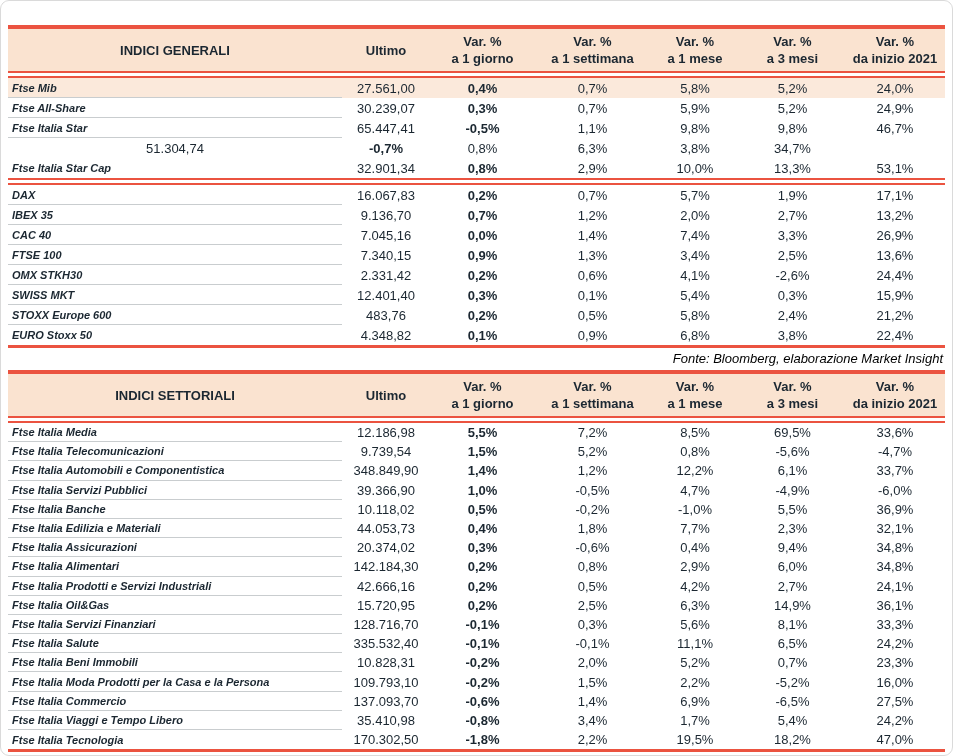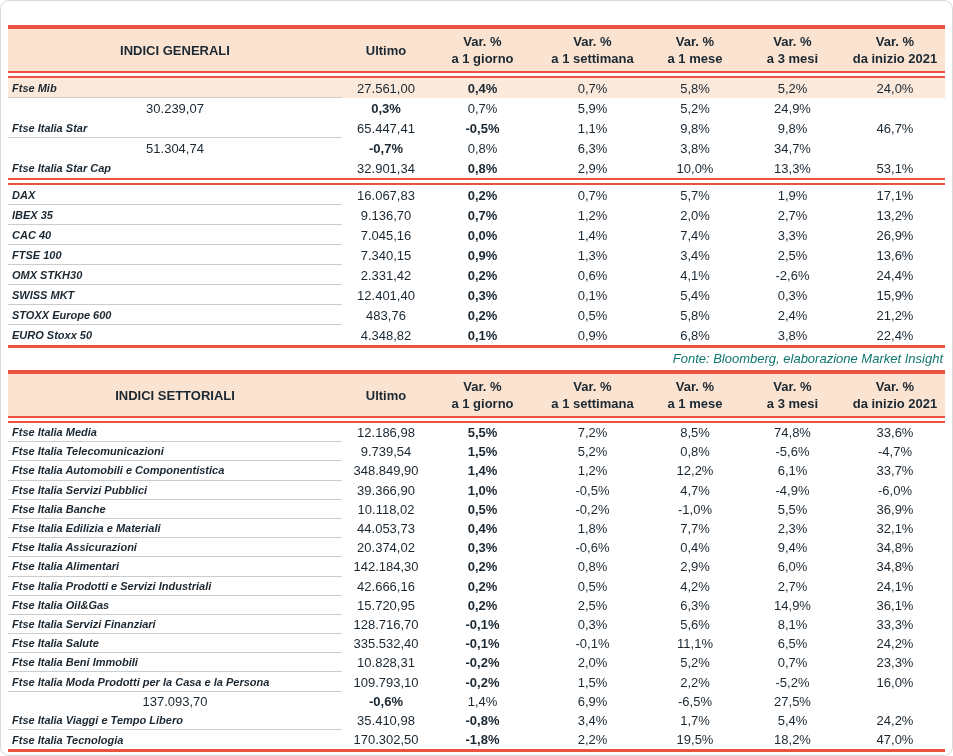--- a/index.html
+++ b/index.html
@@ -51,21 +51,21 @@
     border-bottom:1px solid #c9cdcf;
   }
   .row.hl .cell.name{border-bottom:1px solid #c9cdcf;}
   .group .row:last-child .cell.name{border-bottom:none;}
   .cell.d1{font-weight:bold;}
   .caption{
     width:935px;
     text-align:right;
     font-style:italic;
     font-size:13px;
-    color:#0f766e;
+    color:#000000;
     padding:3px 2px 3px 0;
   }
   .t2wrap{margin-top:1px;}
 </style>
 </head>
 <body>
 
 <div class="page">
 
   <div class="ms-table t1" id="table-generali">
@@ -100,20 +100,21 @@
           <div class="row hl">
             <div class="cell name">Ftse Mib</div>
             <div class="cell ult">27.561,00</div>
             <div class="cell d1">0,4%</div>
             <div class="cell w1">0,7%</div>
             <div class="cell m1">5,8%</div>
             <div class="cell m3">5,2%</div>
             <div class="cell ytd">24,0%</div>
           </div>
           <div class="row">
+            <div class="cell name">Ftse All-Share</div>
             <div class="cell ult">30.239,07</div>
             <div class="cell d1">0,3%</div>
             <div class="cell w1">0,7%</div>
             <div class="cell m1">5,9%</div>
             <div class="cell m3">5,2%</div>
             <div class="cell ytd">24,9%</div>
           </div>
           <div class="row">
             <div class="cell name">Ftse Italia Star</div>
             <div class="cell ult">65.447,41</div>
@@ -250,21 +251,21 @@
         </div>
       <div class="dbl"></div>
       <div class="groups">
           <div class="group">
             <div class="row">
               <div class="cell name">Ftse Italia Media</div>
               <div class="cell ult">12.186,98</div>
               <div class="cell d1">5,5%</div>
               <div class="cell w1">7,2%</div>
               <div class="cell m1">8,5%</div>
-              <div class="cell m3">74,8%</div>
+              <div class="cell m3">69,5%</div>
               <div class="cell ytd">33,6%</div>
             </div>
             <div class="row">
               <div class="cell name">Ftse Italia Telecomunicazioni</div>
               <div class="cell ult">9.739,54</div>
               <div class="cell d1">1,5%</div>
               <div class="cell w1">5,2%</div>
               <div class="cell m1">0,8%</div>
               <div class="cell m3">-5,6%</div>
               <div class="cell ytd">-4,7%</div>
@@ -371,20 +372,21 @@
             <div class="row">
               <div class="cell name">Ftse Italia Moda Prodotti per la Casa e la Persona</div>
               <div class="cell ult">109.793,10</div>
               <div class="cell d1">-0,2%</div>
               <div class="cell w1">1,5%</div>
               <div class="cell m1">2,2%</div>
               <div class="cell m3">-5,2%</div>
               <div class="cell ytd">16,0%</div>
             </div>
             <div class="row">
+              <div class="cell name">Ftse Italia Commercio</div>
               <div class="cell ult">137.093,70</div>
               <div class="cell d1">-0,6%</div>
               <div class="cell w1">1,4%</div>
               <div class="cell m1">6,9%</div>
               <div class="cell m3">-6,5%</div>
               <div class="cell ytd">27,5%</div>
             </div>
             <div class="row">
               <div class="cell name">Ftse Italia Viaggi e Tempo Libero</div>
               <div class="cell ult">35.410,98</div>

